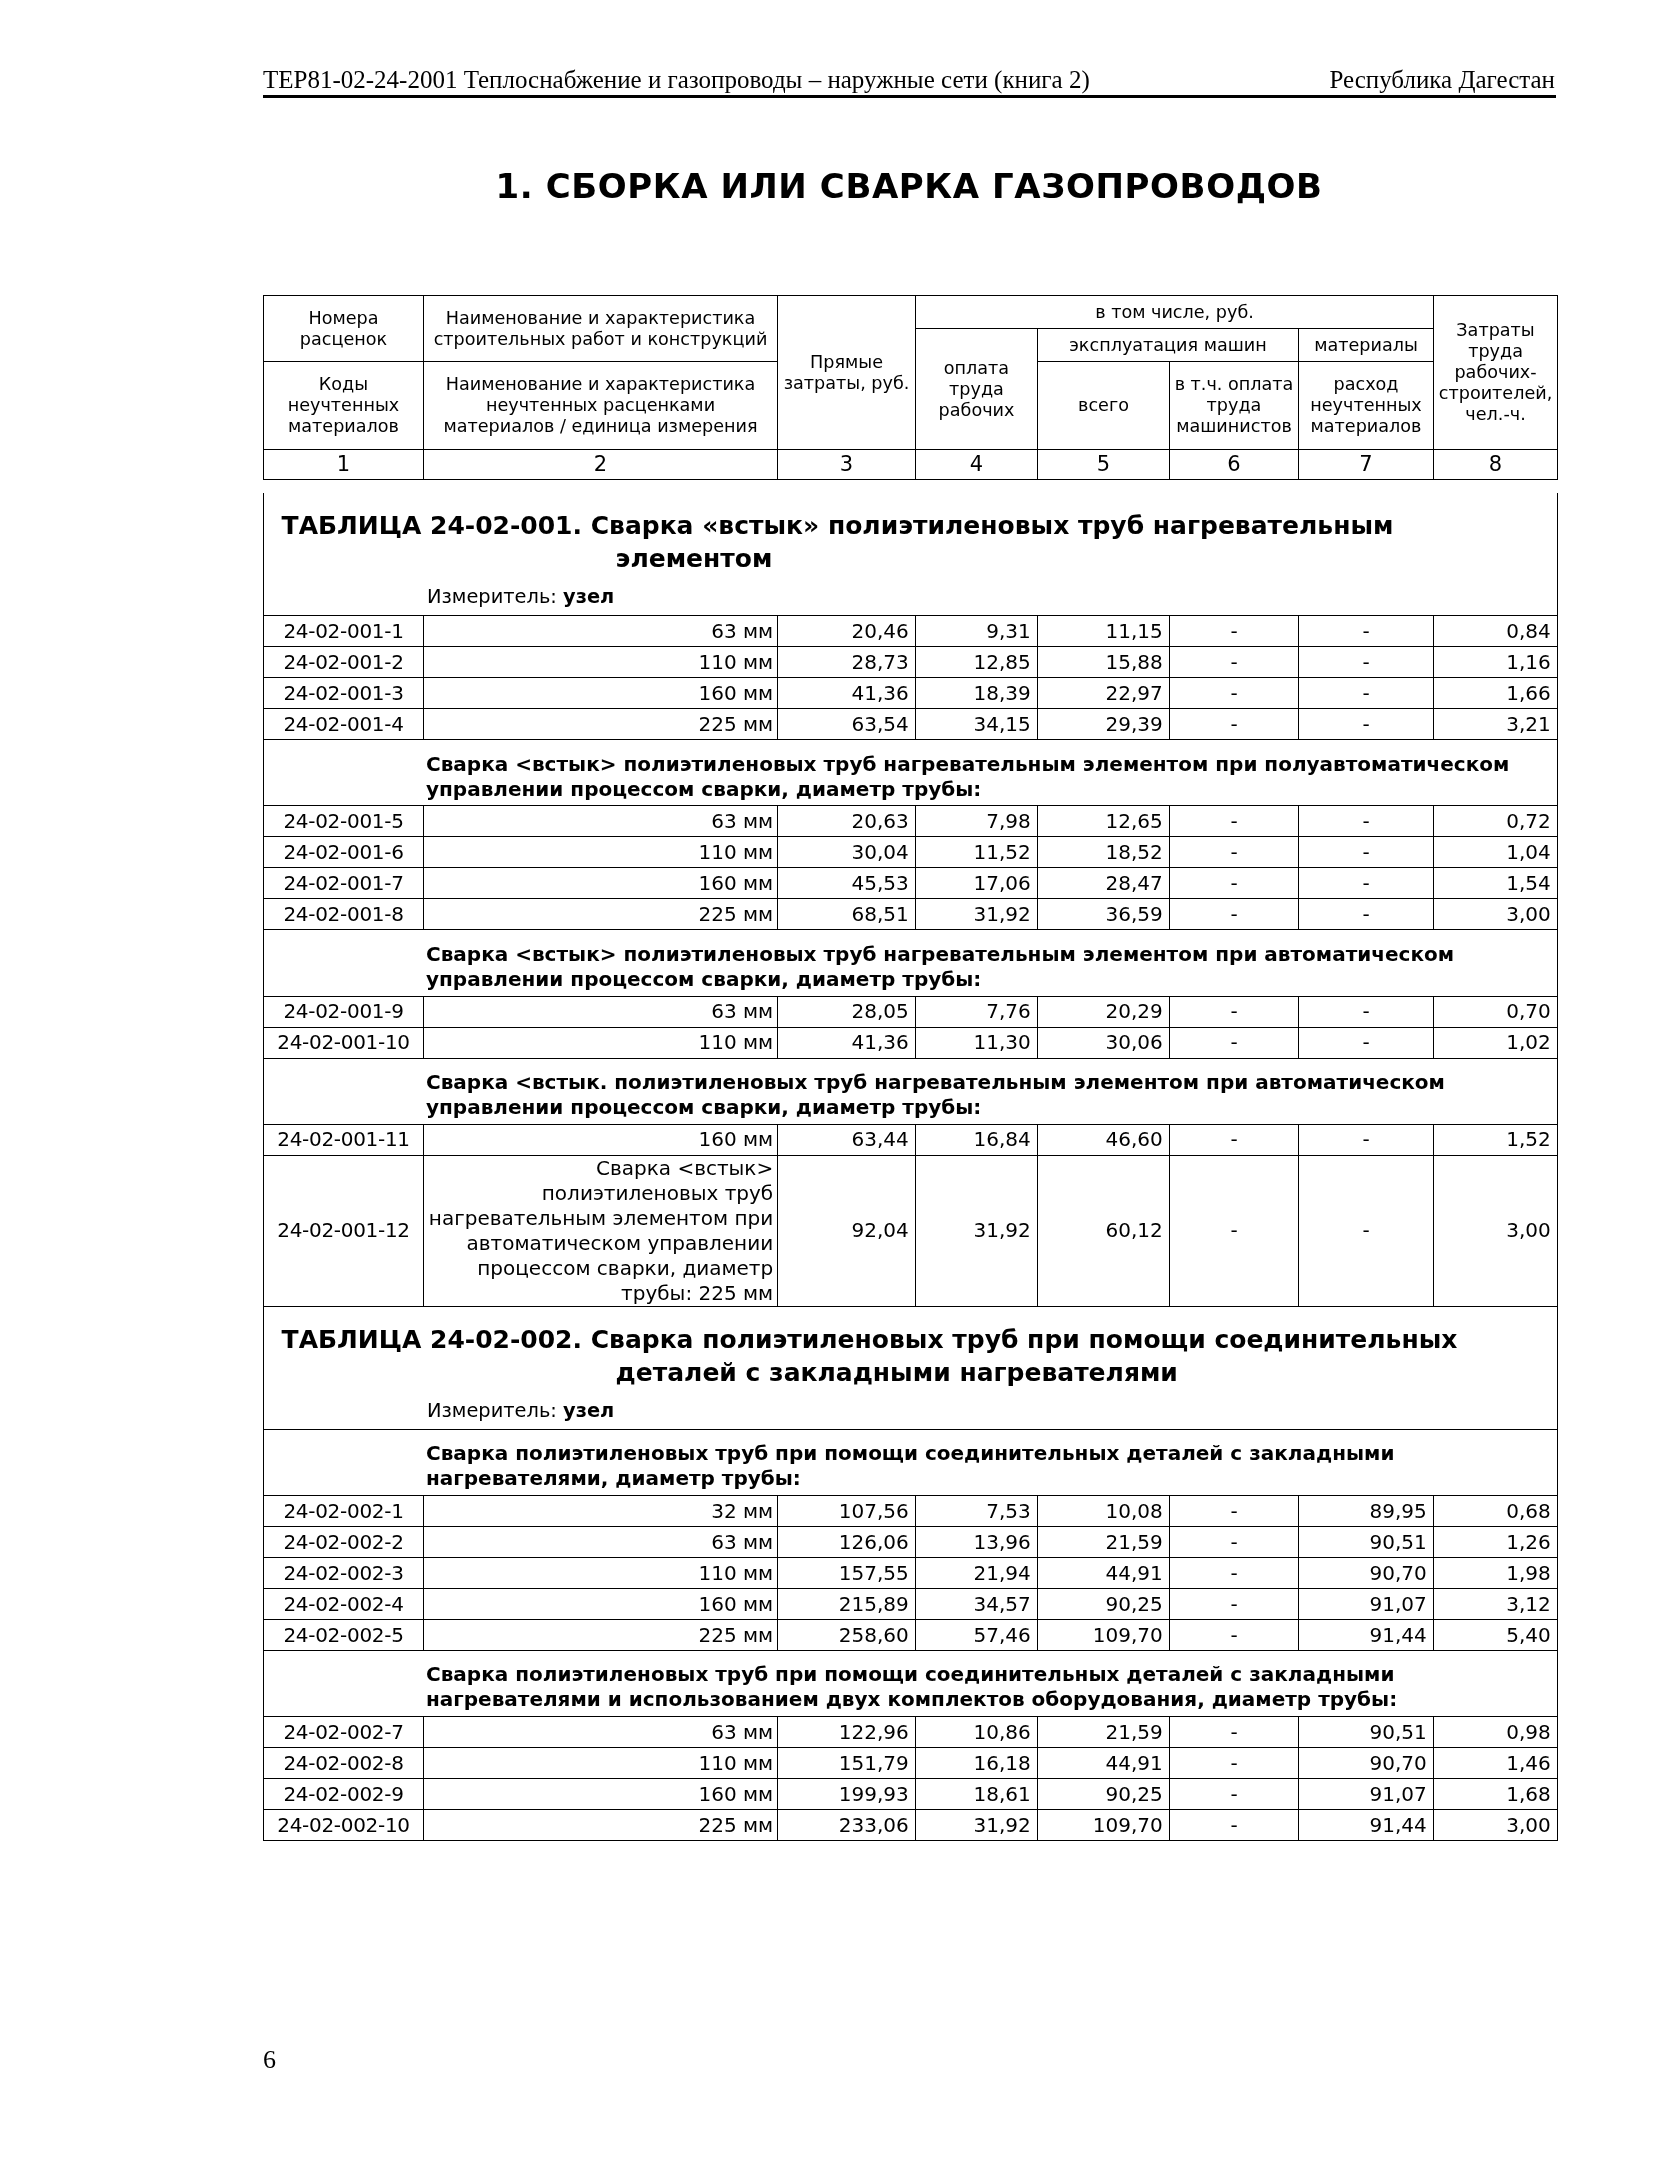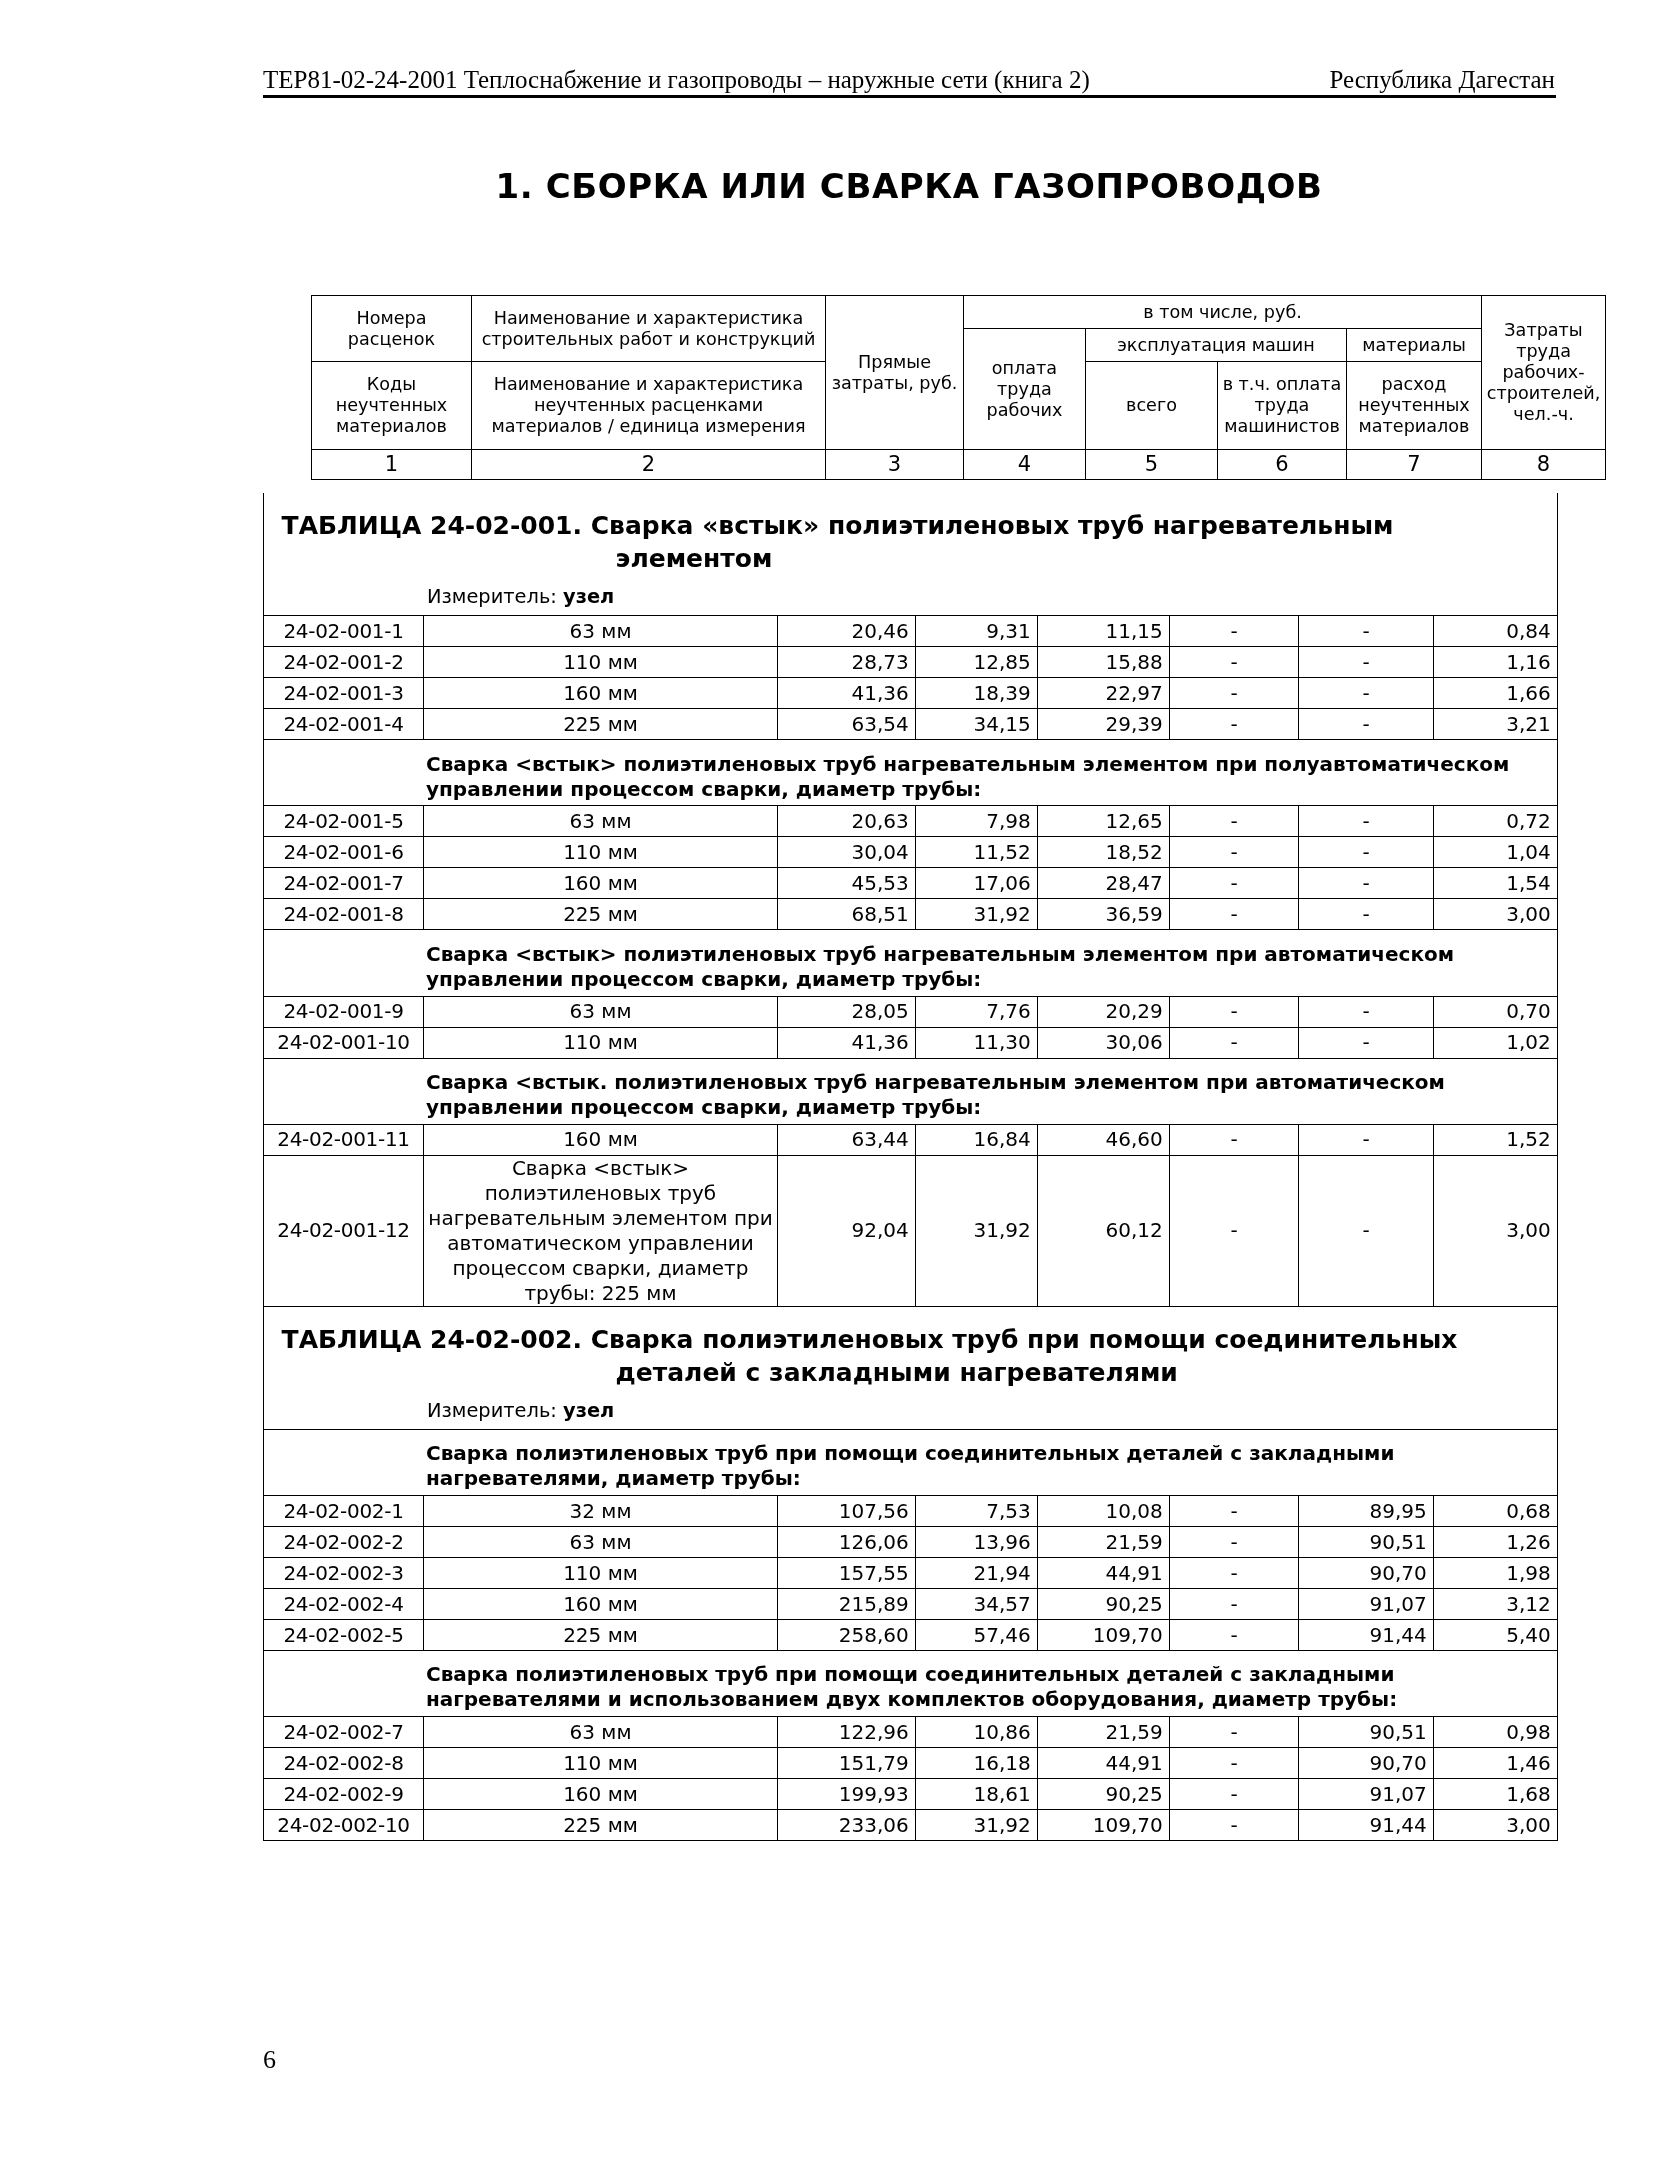--- a/index.html
+++ b/index.html
@@ -10,21 +10,21 @@
   .page-number { position:absolute; left:263px; top:2045px; font-family:"Liberation Serif", serif; font-size:26px; }
 
   table.grid { position:absolute; left:263px; border-collapse:collapse; table-layout:fixed; font-family:"DejaVu Sans", sans-serif; }
   table.grid td { border:1.9px solid #000; padding:0 3.8px; vertical-align:middle; }
   .hdr td { font-size:17.6px; text-align:center; line-height:21px; }
   .num-row td { font-size:21px; text-align:center; height:29px; }
 
   .body-table { top:493px; width:1293px; }
   .body-table td { font-size:20px; height:30px; line-height:25px; }
   .c-code { text-align:center; white-space:nowrap; letter-spacing:-0.3px; }
-  .c-name { text-align:center; }
+  .c-name { text-align:right; }
   .c-num { text-align:right; padding-right:6.3px !important; }
   .c-dash { text-align:center; }
   .title-cell { border-left:1.9px solid #000; border-right:1.9px solid #000; border-top:none !important; border-bottom:1.9px solid #000 !important; padding:0 !important; }
   .tbl-title { font-weight:bold; font-size:25px; line-height:33px; padding:16.3px 0 0 17.6px; }
   .tbl-title .indent { display:block; padding-left:334px; }
   .meter { font-size:19.4px; padding:8.8px 0 6.3px 163px; }
   .meter b { font-weight:bold; }
   .group-cell { font-weight:bold; font-size:19px; line-height:24px; padding:11.3px 19px 3.8px 162px !important; }
   .multi td { vertical-align:top; padding-top:2.5px; }
 </style>
@@ -34,21 +34,21 @@
 <div class="running-header">
   <span>ТЕР81-02-24-2001 Теплоснабжение и газопроводы – наружные сети (книга 2)</span>
   <span>Республика Дагестан</span>
 </div>
 <div class="rule"></div>
 
 <div class="doc-title">
   <div>1. СБОРКА ИЛИ СВАРКА ГАЗОПРОВОДОВ</div>
 </div>
 
-<table class="grid hdr" style="top:295px; width:1293px;margin-left:48px;">
+<table class="grid hdr" style="top:295px; width:1293px;">
   <colgroup>
     <col style="width:160px">
       <col style="width:354px">
       <col style="width:138px">
       <col style="width:122px">
     <col style="width:132px">
       <col style="width:129px">
       <col style="width:135px">
       <col style="width:124px">
   </colgroup>

